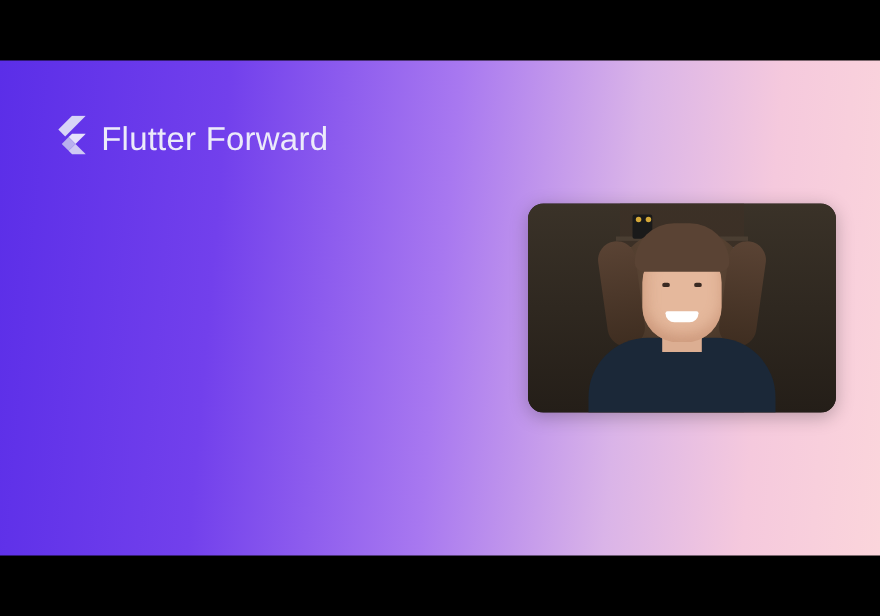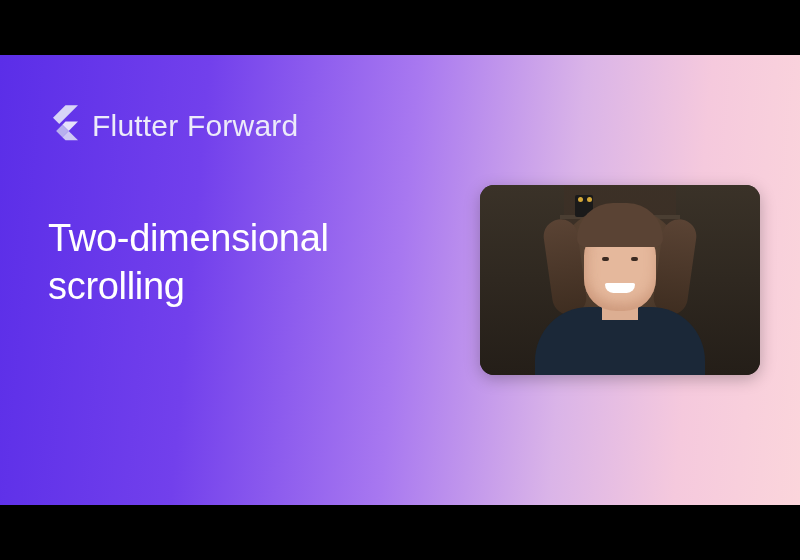--- a/index.html
+++ b/index.html
@@ -220,21 +220,20 @@
       <svg viewBox="0 0 24 30" xmlns="http://www.w3.org/2000/svg">
         <path d="M14 0 L24 0 L9 15 L4 10 Z" fill="#d8d4f7"></path>
         <path d="M14 13 L24 13 L16.5 20.5 L11.5 15.5 Z" fill="#e6e2fb"></path>
         <path d="M11.5 15.5 L16.5 20.5 L11.5 25.5 L6.5 20.5 Z" fill="#b8b0ee"></path>
         <path d="M11.5 25.5 L16.5 20.5 L24 28 L14 28 Z" fill="#cfc9f4"></path>
       </svg>
     </span>
     <span class="brand-text">Flutter Forward</span>
   </div>
 
-  <div class="title">Two-dimensional<br>scrolling</div>
 
   <div class="speaker-frame">
     <div class="speaker-scene">
       <div class="shelf"></div>
       <div class="shelf-item item1"></div>
       <div class="eyes"></div>
       <div class="shelf-item item2"></div>
       <div class="shelf-item item3"></div>
       <div class="shelf-item item4"></div>
       <div class="shelf-item item5"></div>

